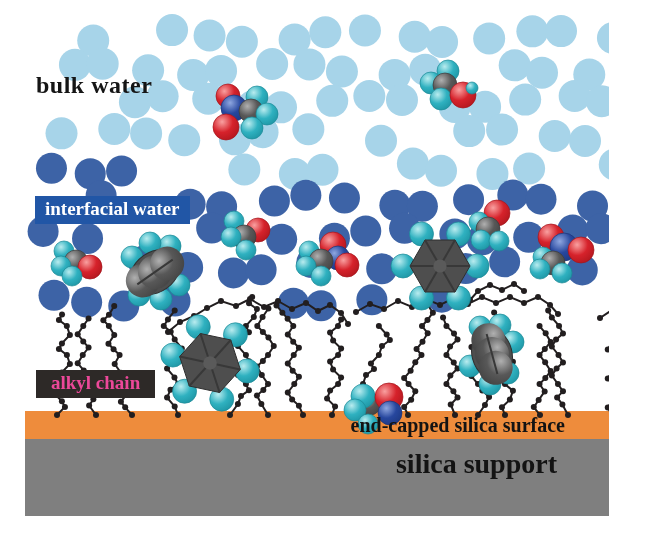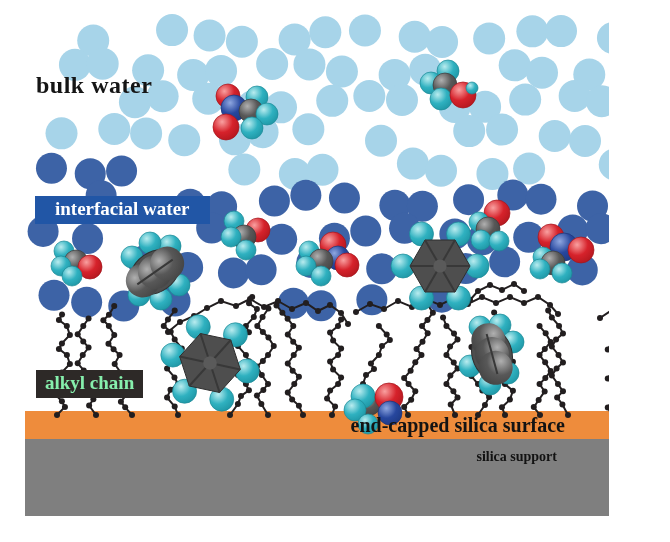--- a/index.html
+++ b/index.html
@@ -1,24 +1,24 @@
 <!DOCTYPE html>
 <html><head>
 <meta charset="utf-8">
 <style>
   html,body{margin:0;padding:0;background:#ffffff;}
   #stage{position:relative;width:609px;height:542px;background:#fff;overflow:hidden;
          font-family:"Liberation Serif","DejaVu Serif",serif;}
   #stage svg{position:absolute;left:0;top:0;}
   .lbl{position:absolute;font-weight:bold;white-space:nowrap;line-height:1.1;}
   .lbl-bulk{left:36px;top:72px;font-size:24px;color:#151515;letter-spacing:.5px;}
-  .lbl-interf{left:35px;top:196px;font-size:19px;color:#ffffff;background:#2156a6;padding:3px 20px 4px;}
-  .lbl-alkyl{left:36px;top:370px;font-size:19px;color:#86efac;background:#2d2927;padding:3px 9px 4px;}
+  .lbl-interf{left:35px;top:196px;font-size:19px;color:#ffffff;background:#2156a6;padding:3px 10px 4px;}
+  .lbl-alkyl{left:36px;top:370px;font-size:19px;color:#ec4899;background:#2d2927;padding:3px 15px 4px;}
   .lbl-endcap{right:44px;top:414px;font-size:20px;color:#131313;margin-left:32px;}
-  .lbl-support{right:52px;top:449px;font-size:14px;color:#131313;}
+  .lbl-support{right:52px;top:449px;font-size:28px;color:#131313;}
 </style>
 </head>
 <body>
 
 <div id="stage">
   <svg width="670" height="542" viewBox="0 0 670 542">
     <defs>
       <radialGradient id="grad-h" cx="35%" cy="30%" r="75%">
         <stop offset="0%" stop-color="#b9ecef"></stop>
           <stop offset="55%" stop-color="#2fb1c0"></stop>

